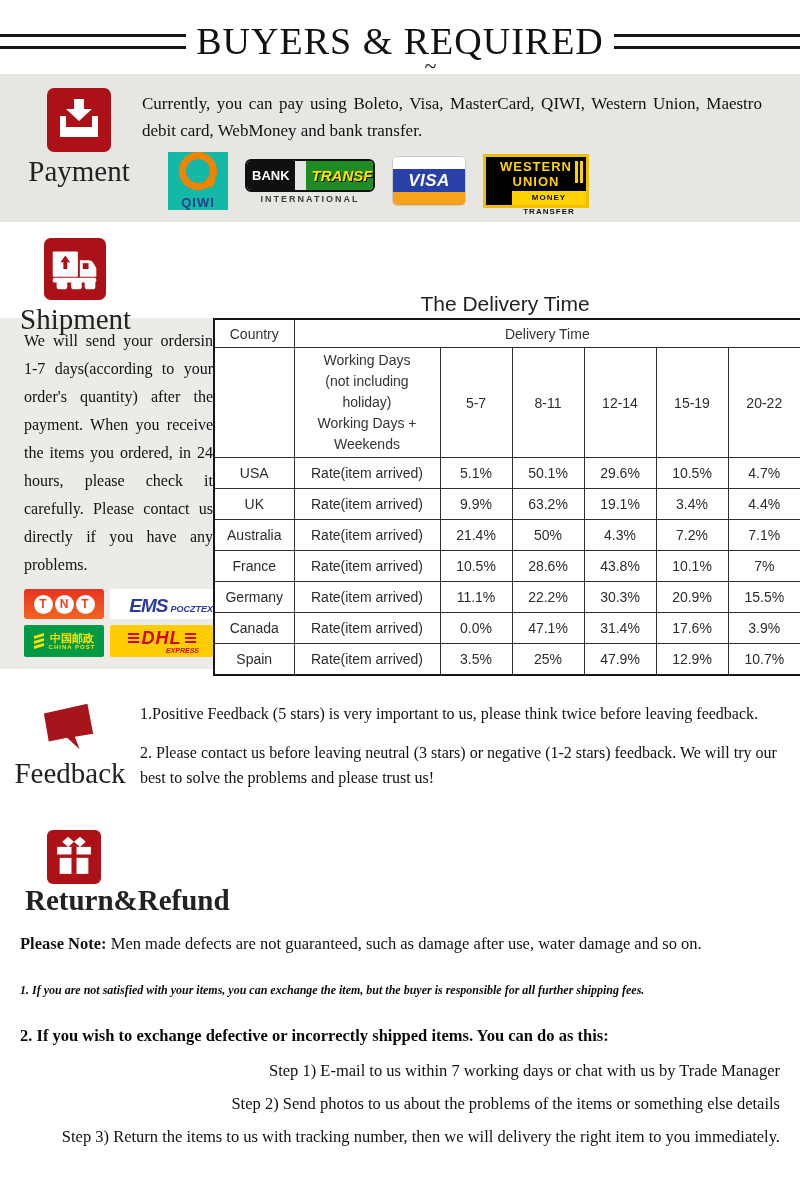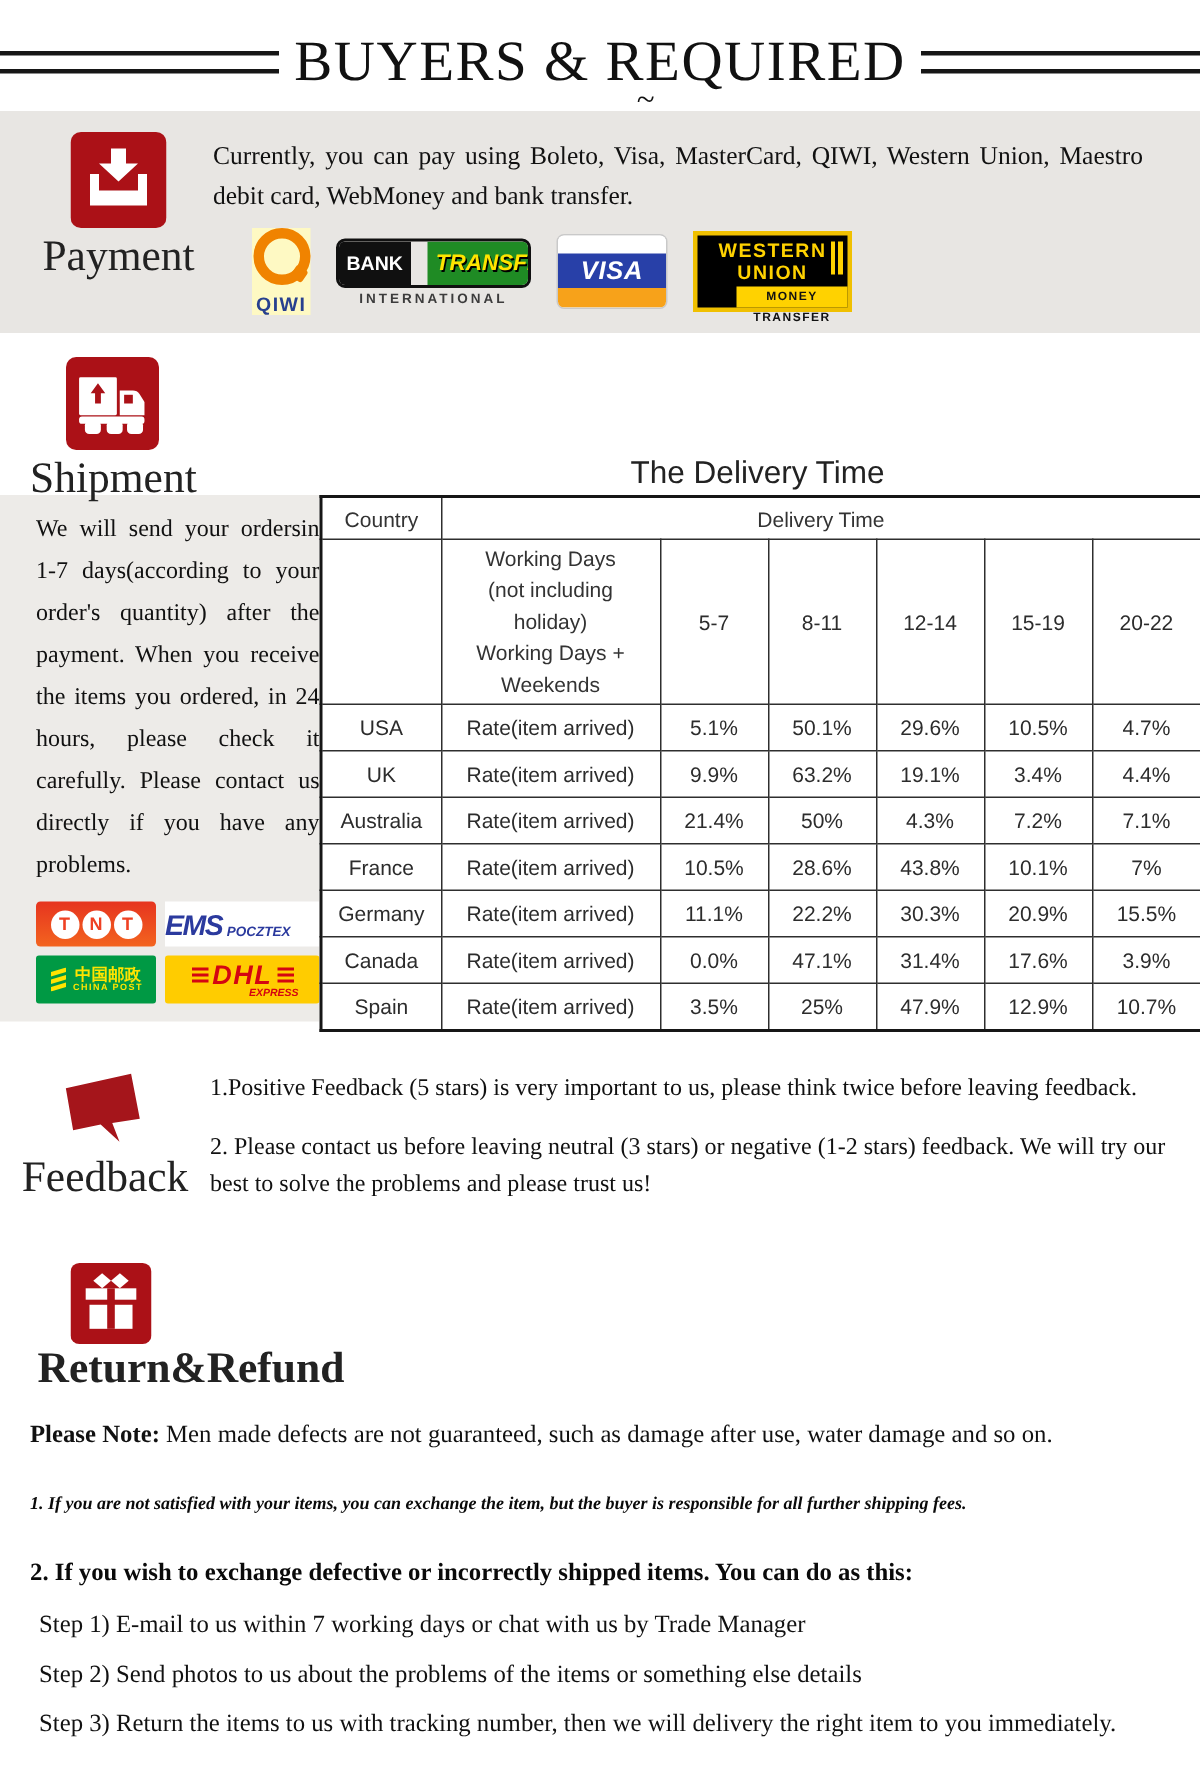--- a/index.html
+++ b/index.html
@@ -14,52 +14,52 @@
 
   
   .label-col{width:118px;flex:none;text-align:center;}
   .section-word{font-size:29px;color:#222;margin-top:3px;}
 
   
   .payment-section{background:#e8e6e3;height:148px;box-sizing:border-box;display:flex;padding:14px 20px 0 20px;}
   .payment-main{flex:1;margin-left:4px;}
   .pay-desc{margin:2px 18px 0 0;font-size:17px;line-height:1.6;text-align:justify;color:#111;}
   .pay-logos{display:flex;align-items:center;gap:17px;margin:8px 0 0 26px;}
-  .logo-qiwi{width:39px;height:58px;background:#fef9c3;display:flex;flex-direction:column;align-items:center;justify-content:center;}
+  .logo-qiwi{width:60px;height:58px;background:#14b8a6;display:flex;flex-direction:column;align-items:center;justify-content:center;}
   .q-ring{width:24px;height:24px;border:7px solid #f08300;border-radius:50%;position:relative;}
   .q-ring::after{content:"";position:absolute;right:-4px;bottom:-4px;width:9px;height:9px;background:#f08300;border-radius:2px;transform:rotate(35deg);}
   .q-text{color:#28408f;font:bold 13px "Liberation Sans",sans-serif;letter-spacing:1px;margin-top:5px;}
   .logo-bank{width:130px;text-align:center;}
   .bank-top{display:flex;height:29px;border:2px solid #101010;border-radius:6px;overflow:hidden;gap:11px;}
   .bank-left{background:#101010;color:#fff;font:bold 13px "Liberation Sans",sans-serif;display:flex;align-items:center;padding:0 5px;}
   .bank-right{background:#1f8b24;color:#ffe400;font:italic bold 15px "Liberation Sans",sans-serif;display:flex;align-items:center;padding:0 6px;flex:1;justify-content:center;text-shadow:1px 1px 0 #000;}
   .bank-caption{font:bold 9px "Liberation Sans",sans-serif;letter-spacing:2px;color:#3c3c3c;margin-top:2px;}
   .logo-visa{width:72px;height:48px;background:#fff;border:1px solid #c9c9c9;border-radius:5px;overflow:hidden;display:flex;flex-direction:column;}
   .visa-white{height:12px;background:#fff;}
   .visa-blue{height:23px;background:#2840a8;color:#fff;font:italic bold 17px "Liberation Sans",sans-serif;display:flex;align-items:center;justify-content:center;letter-spacing:.5px;}
   .visa-orange{flex:1;background:#f7a21a;}
   .logo-wu{width:106px;height:54px;background:#000;border:3px solid #f0c000;box-sizing:border-box;display:flex;flex-direction:column;}
   .wu-main{flex:1;color:#ffd200;font:bold 13px/1.1 "Liberation Sans",sans-serif;text-align:center;padding-top:3px;letter-spacing:1px;position:relative;}
   .wu-main::after{content:"";position:absolute;right:3px;top:4px;width:8px;height:22px;
      background:linear-gradient(90deg,#ffd200 0 3px,#000 3px 5px,#ffd200 5px 8px);}
   .wu-strip{height:14px;background:#ffd200;color:#111;font:bold 8px/14px "Liberation Sans",sans-serif;text-align:center;letter-spacing:1px;margin-left:26px;}
 
   
-  .ship-head{position:relative;height:108px;}
+  .ship-head{position:relative;height:96px;}
   .ship-label-block{position:absolute;left:20px;top:16px;width:110px;text-align:center;}
   .delivery-title{position:absolute;left:213px;right:3px;bottom:2px;margin:0;text-align:center;
      font:400 21px "Liberation Sans",sans-serif;color:#222;}
   .ship-body{display:flex;align-items:flex-start;}
   .ship-aside{width:213px;box-sizing:border-box;background:#edebe8;padding:9px 8px 12px 24px;min-height:315px;}
   .ship-note{margin:0;font-size:16px;line-height:28px;text-align:justify;color:#111;width:189px;}
   .carriers{display:grid;grid-template-columns:80px 103px;gap:6px;margin-top:10px;width:189px;}
   .carrier{box-sizing:border-box;}
   .tnt{background:linear-gradient(180deg,#e6341f,#f3641f);border-radius:3px;display:flex;align-items:center;justify-content:center;gap:2px;height:30px;}
   .tnt-letter{width:19px;height:19px;background:#fff;border-radius:50%;color:#ef4123;font:bold 12px/19px "Liberation Sans",sans-serif;text-align:center;}
-  .ems{background:#fff;height:30px;display:flex;align-items:flex-end;justify-content:flex-start;gap:3px;padding-bottom:4px;}
+  .ems{background:#fff;height:30px;display:flex;align-items:flex-end;justify-content:flex-end;gap:3px;padding-bottom:4px;}
   .ems-word{color:#2b3a9e;font:italic bold 19px/1 "Liberation Sans",sans-serif;letter-spacing:-1px;}
   .pocztex-word{color:#2b3a9e;font:italic bold 9px/1 "Liberation Sans",sans-serif;margin-bottom:1px;}
   .cpost{background:#009944;height:32px;border-radius:2px;display:flex;align-items:center;justify-content:center;gap:4px;}
   .cp-text{color:#ffe400;font:bold 11px/1.1 "Liberation Sans",sans-serif;text-align:center;}
   .cp-sub{display:block;font-size:6px;letter-spacing:1px;font-weight:bold;color:#ffe400;}
   .dhl{background:#ffcc00;height:32px;border-radius:2px;display:flex;flex-direction:column;align-items:center;justify-content:center;}
   .dhl-word{color:#d40511;font:italic 900 18px/1 "Liberation Sans",sans-serif;letter-spacing:1px;display:flex;align-items:center;}
   .dhl-word::before,.dhl-word::after{content:"";display:inline-block;width:11px;height:2px;background:#d40511;margin:0 3px;box-shadow:0 -4px 0 #d40511,0 4px 0 #d40511;}
   .dhl-sub{color:#d40511;font:italic bold 7px "Liberation Sans",sans-serif;align-self:flex-end;margin-right:14px;}
 
@@ -82,21 +82,21 @@
 
   
   .return-section{padding:14px 20px 0;}
   .rr-icon-wrap{margin-left:27px;width:54px;}
   .rr-label{font-size:29px;color:#222;margin:0 0 0 5px;}
   .rr-note{margin:17px 0 0;font-size:16.5px;color:#111;}
   .rr-note .bold{font-weight:bold;}
   .rr-p1{font-weight:bold;font-size:12px;line-height:40px;margin:16px 0 0;color:#0a0a0a;font-style:italic;}
   .rr-p2{font-weight:bold;font-size:16.5px;margin:16px 0 0;color:#0a0a0a;}
   .rr-steps{margin:8px 0 0;font-size:16.5px;line-height:33px;color:#111;}
-  .rr-step{padding-left:6px;}
+  .rr-step{padding-left:6px;text-align:right;}
   .icon-svg{display:block;margin:0 auto;}
 </style>
 </head>
 <body>
 
 <div class="page">
 
   <header class="main-header">
     <div class="dline"></div>
     <h1 class="page-title">

